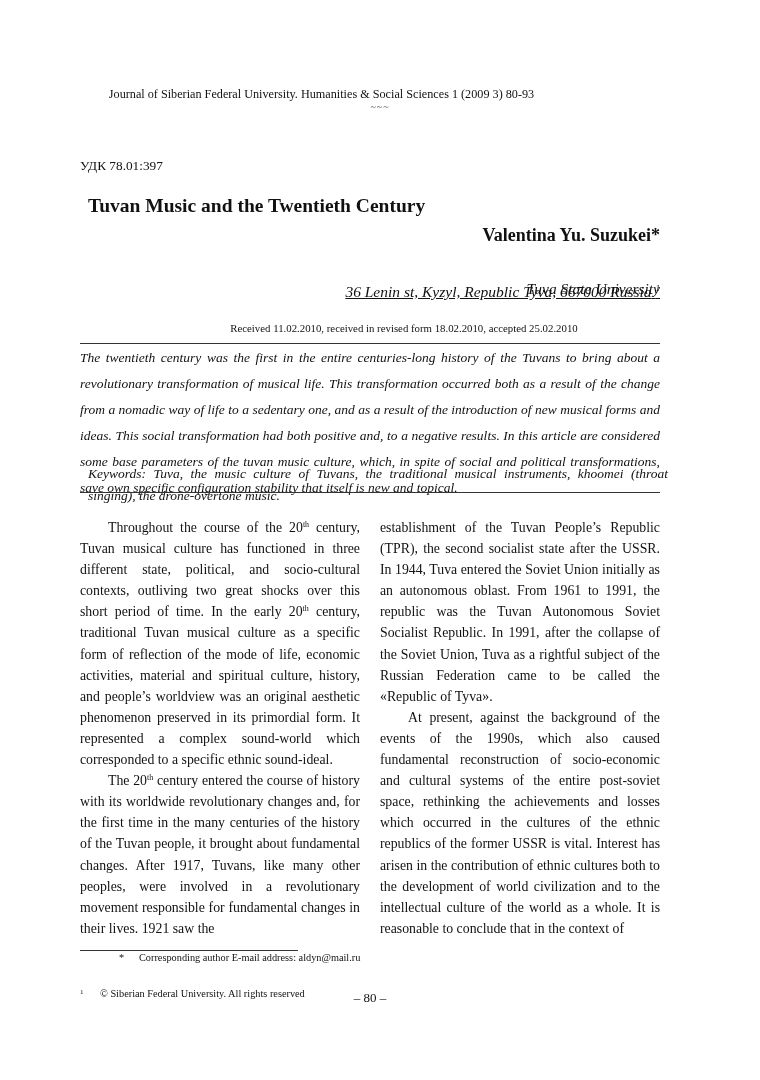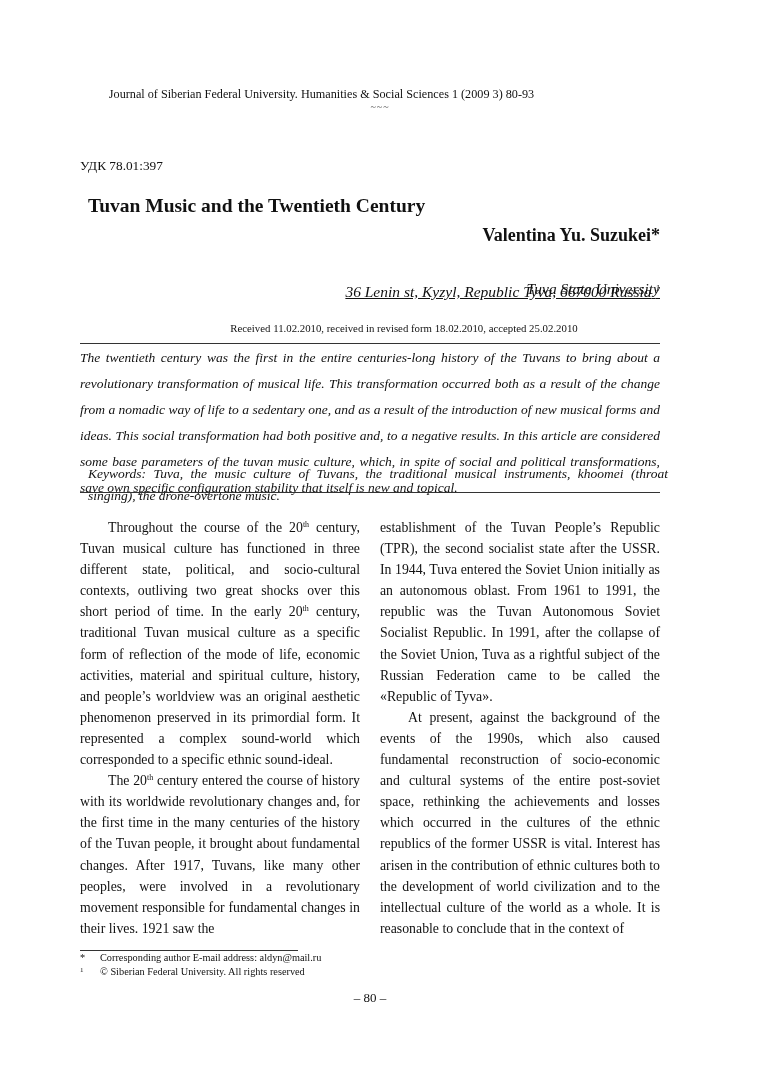--- a/index.html
+++ b/index.html
@@ -22,22 +22,22 @@
               line-height: 22px; text-align: justify; margin: 8px; }
   .col { top: 517px; width: 280px; font-size: 13.8px; line-height: 21.1px; text-align: justify; }
   .col p { margin: 0; text-indent: 28px; }
   .col p.cont { text-indent: 0; }
   .col sup { font-size: 8px; vertical-align: 5px; line-height: 0; }
   .col-left { left: 80px; }
   .col-right { left: 380px; }
   .fn-rule { left: 80px; width: 218px; top: 950px; border-top: 1px solid #333; height: 0; }
   .fn { left: 80px; font-size: 10.3px; }
   .fn .mark { display: inline-block; width: 20px; }
-  .fn1 { top: 952px; }
-  .fn2 { top: 966px; }
+  .fn1 { top: 952px; margin-left: 39px; }
+  .fn2 { top: 988px; }
   .fn2 .mark { font-size: 7px; vertical-align: 3px; }
   .pageno { left: 0; width: 740px; top: 990px; text-align: center; font-size: 13px; }
 </style>
 </head>
 <body>
 
 <div class="abs journal">Journal of  Siberian Federal University.  Humanities &amp; Social Sciences 1 (2009 3) 80-93</div>
 <div class="abs tilde">~~~</div>
 
 <div class="abs udc">УДК 78.01:397</div>

